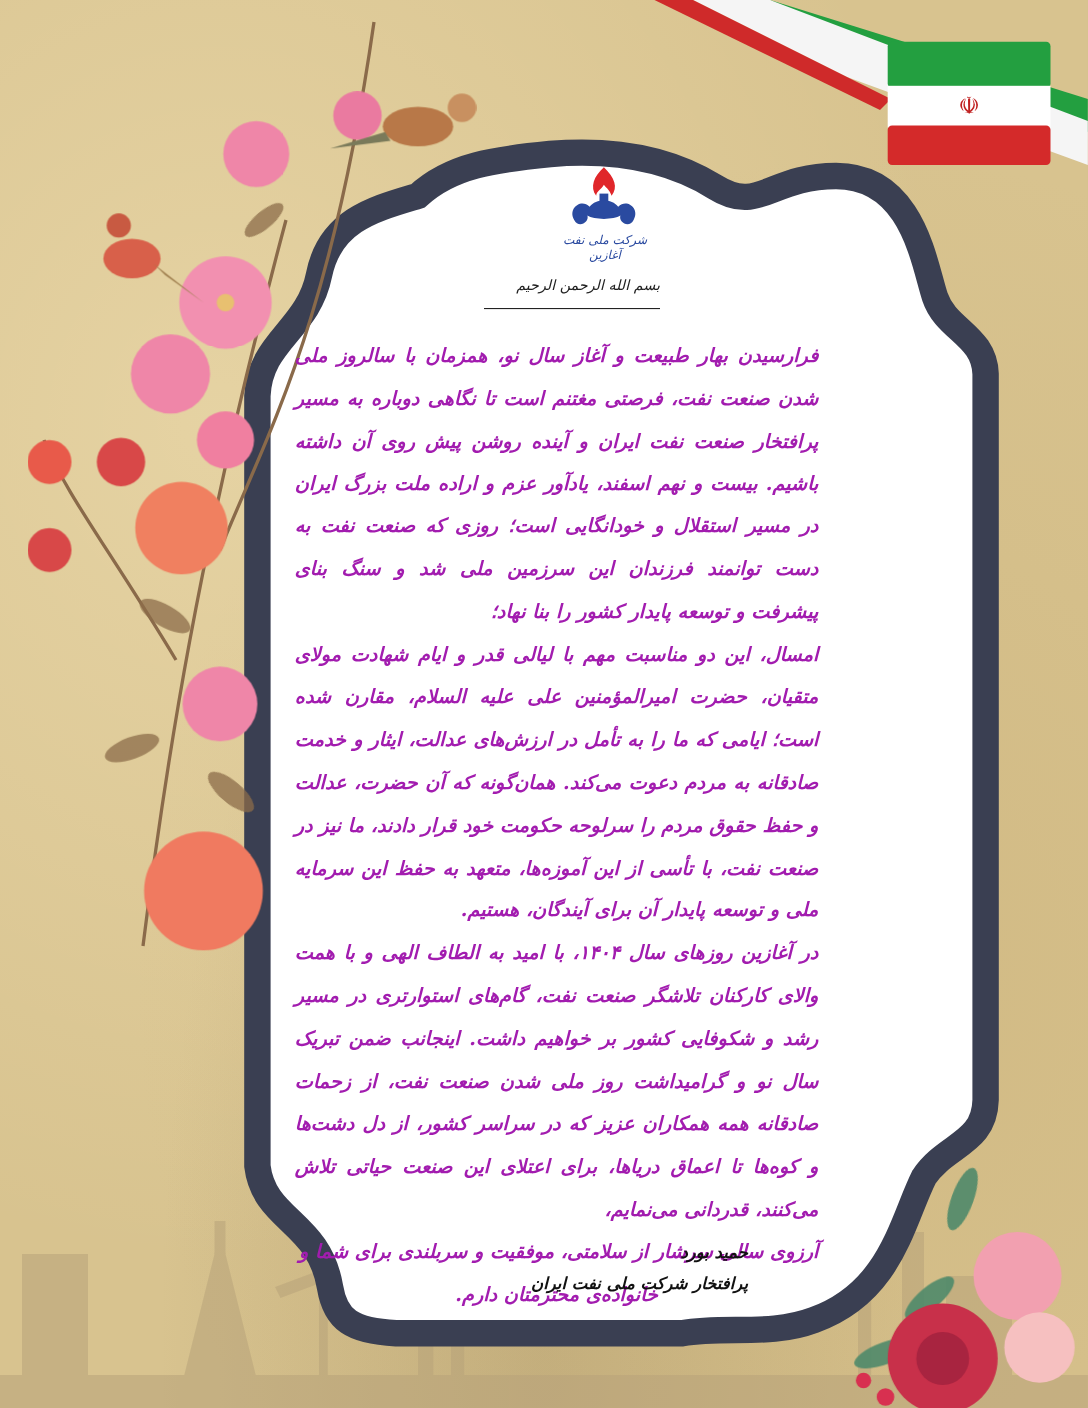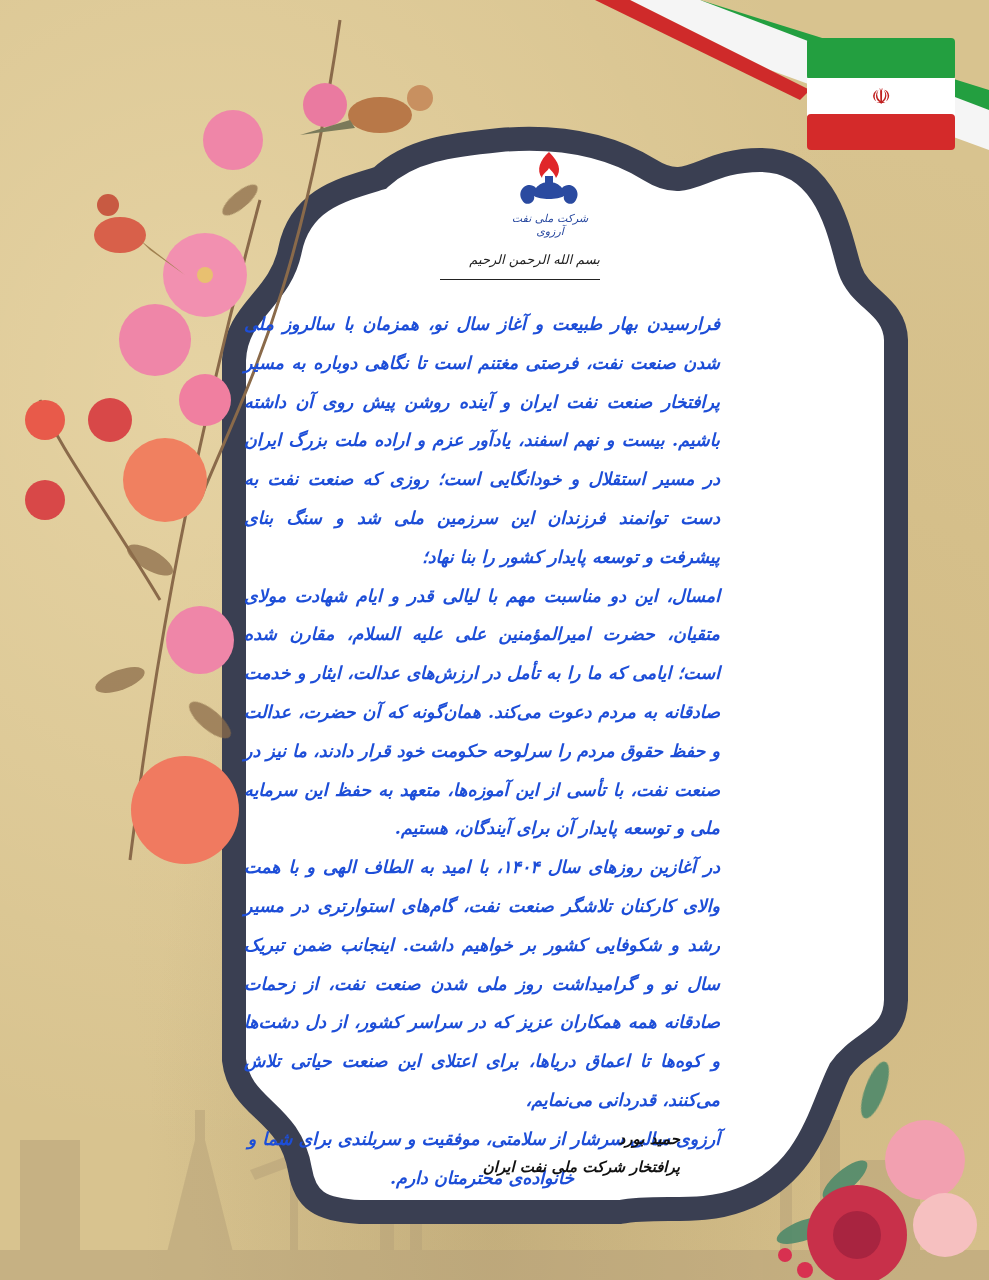--- a/index.html
+++ b/index.html
@@ -27,24 +27,24 @@
       position: absolute; left: 500px; top: 212px; width: 100px;
       font-size: 11px; font-style: italic; color: #2a4aa0; text-align: center;
       direction: rtl;
     }
     .bismillah {
       left: 440px; top: 252px; width: 160px; text-align: right;
       font-size: 13px; font-style: italic; color: #222; direction: rtl;
       border-bottom: 1px solid #222; padding-bottom: 12px;
     }
     .letter {
-      left: 244px; top: 305px; width: 476px;
+      left: 268px; top: 305px; width: 476px;
       direction: rtl; text-align: justify; text-align-last: right;
       font-family: "DejaVu Serif", serif; font-style: italic; font-weight: bold;
-      font-size: 17.5px; line-height: 38.8px; color: #1d4ed8;
+      font-size: 17.5px; line-height: 38.8px; color: #a21caf;
     }
     .letter p { margin: 0; }
     .signature {
       left: 440px; top: 1125px; width: 240px; direction: rtl; 
       font-style: italic; font-weight: bold; font-size: 15px; line-height: 28px; color: #111;
     }
   </style>
 </head>
 <body>
 
@@ -148,21 +148,21 @@
   <circle cx="40" cy="225" r="7" fill="#d83050"></circle>
 </svg>
 
 <div class="layer logo">
   <svg width="70" height="62" viewBox="0 0 70 62">
     <path d="M 35 2 C 45 12, 48 20, 42 28 C 40 22, 36 20, 35 18 C 33 22, 28 24, 28 28 C 22 20, 26 10, 35 2 Z" fill="#e0262a"></path>
     <rect x="31" y="26" width="8" height="8" fill="#2a4aa0"></rect>
     <path d="M 8 50 C 2 40, 14 30, 22 38 C 28 30, 42 30, 48 38 C 56 30, 68 40, 62 50 C 58 58, 48 52, 50 46 C 44 50, 26 50, 20 46 C 22 52, 12 58, 8 50 Z" fill="#2a4aa0"></path>
   </svg>
 </div>
-<div class="logo-caption">شرکت ملی نفت آرزوی</div>
+<div class="logo-caption">شرکت ملی نفت آغازین</div>
 
 <div class="layer bismillah">بسم الله الرحمن الرحیم</div>
 
 <div class="layer letter">
   <p>فرارسیدن بهار طبیعت و آغاز سال نو، همزمان با سالروز ملی شدن صنعت نفت، فرصتی مغتنم است تا نگاهی دوباره به مسیر پرافتخار صنعت نفت ایران و آینده روشن پیش روی آن داشته باشیم. بیست و نهم اسفند، یادآور عزم و اراده ملت بزرگ ایران در مسیر استقلال و خودانگایی است؛ روزی که صنعت نفت به دست توانمند فرزندان این سرزمین ملی شد و سنگ بنای پیشرفت و توسعه پایدار کشور را بنا نهاد؛</p>
   <p>امسال، این دو مناسبت مهم با لیالی قدر و ایام شهادت مولای متقیان، حضرت امیرالمؤمنین علی علیه السلام، مقارن شده است؛ ایامی که ما را به تأمل در ارزش‌های عدالت، ایثار و خدمت صادقانه به مردم دعوت می‌کند. همان‌گونه که آن حضرت، عدالت و حفظ حقوق مردم را سرلوحه حکومت خود قرار دادند، ما نیز در صنعت نفت، با تأسی از این آموزه‌ها، متعهد به حفظ این سرمایه ملی و توسعه پایدار آن برای آیندگان، هستیم.</p>
   <p>در آغازین روزهای سال ۱۴۰۴، با امید به الطاف الهی و با همت والای کارکنان تلاشگر صنعت نفت، گام‌های استوارتری در مسیر رشد و شکوفایی کشور بر خواهیم داشت. اینجانب ضمن تبریک سال نو و گرامیداشت روز ملی شدن صنعت نفت، از زحمات صادقانه همه همکاران عزیز که در سراسر کشور، از دل دشت‌ها و کوه‌ها تا اعماق دریاها، برای اعتلای این صنعت حیاتی تلاش می‌کنند، قدردانی می‌نمایم،</p>
   <p style="text-align:right;text-align-last:center;">آرزوی سالی سرشار از سلامتی، موفقیت و سربلندی برای شما و خانواده‌ی محترمتان دارم.</p>
 </div>
 

